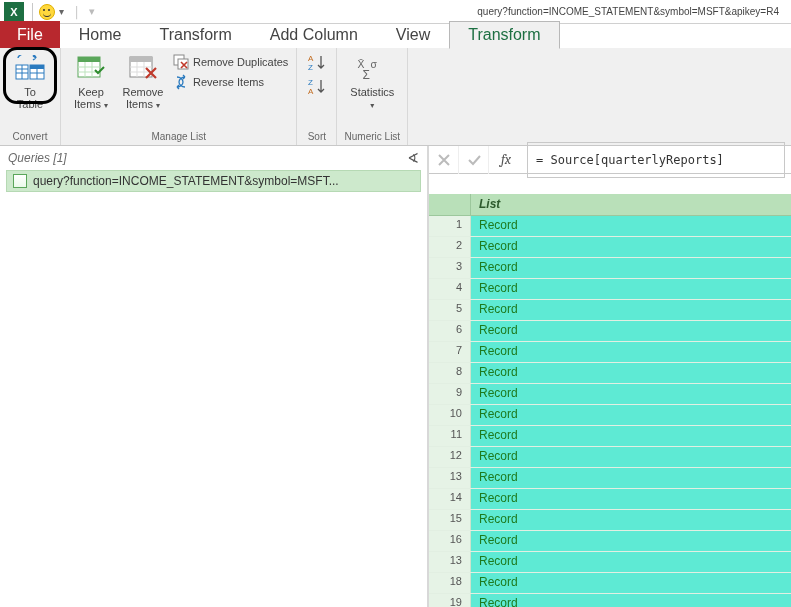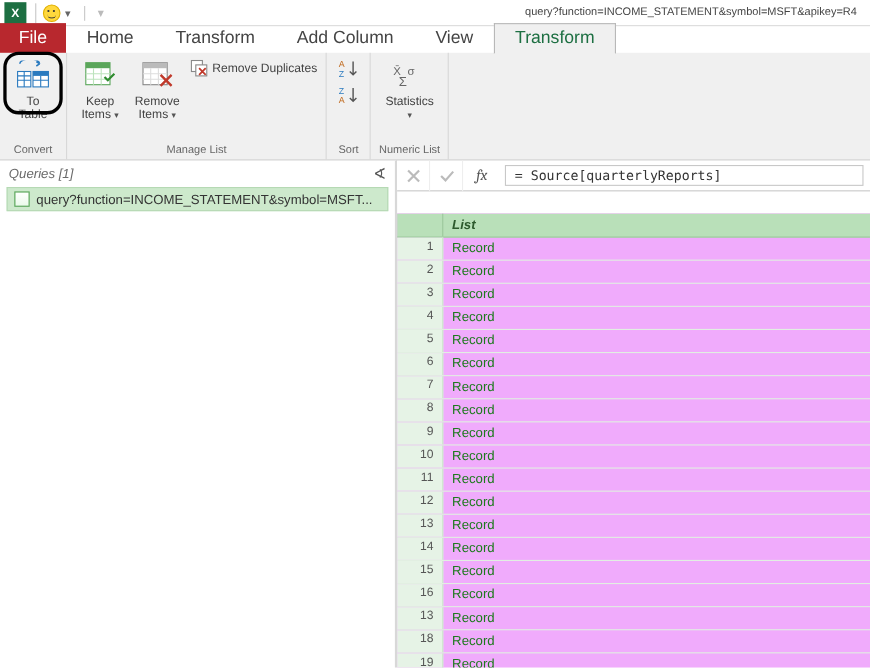--- a/index.html
+++ b/index.html
@@ -36,33 +36,33 @@
   .tick-sm { font-size:8px; color:#555; }
 
   .circle-hl { position:relative; }
   .circle-hl::after { content:""; position:absolute; left:-3px; top:-3px; right:-3px; bottom:6px; border:3px solid #000; border-radius:14px; pointer-events:none;}
 
   .smallrow { display:flex; align-items:center; gap:4px; font-size:11px; color:#444; padding:2px 2px;}
   .smallrow .sicn { width:16px; height:16px; display:flex; align-items:center; justify-content:center; }
 
   
   .mainrow { display:flex; height:calc(607px - 24px - 24px - 98px); }
-  .queries { width:360px; border-right:1px solid #d8d8d8; background:#fff; display:flex; flex-direction:column; }
+  .queries { width:428px; border-right:1px solid #d8d8d8; background:#fff; display:flex; flex-direction:column; }
   .queries-hdr { display:flex; align-items:center; padding:4px 8px; color:#6a6a6a; font-style:italic; font-size:12px;}
   .queries-hdr .collapse { margin-left:auto; font-size:14px; color:#555; font-style:normal;}
   .query-item { display:flex; align-items:center; gap:6px; background:#cde9cc; border:1px solid #b6d9b4; padding:3px 6px; margin:0 6px; font-size:12px; color:#333;}
   .query-item .qicn { width:14px; height:14px; border:1px solid #5aa65a; background:linear-gradient(#fff,#eafaea);}
 
   .dataarea { flex:1; display:flex; flex-direction:column; border-left:1px solid #d8d8d8;gap:20px;}
   .fxbar { height:28px; border-bottom:1px solid #c8c8c8; display:flex; align-items:center; background:#fff;}
   .fxbar .fbtn { width:30px; height:28px; display:flex; align-items:center; justify-content:center; color:#9a9a9a; border-right:1px solid #eee;}
   .fxbar .fx { font-style:italic; font-family:"Cambria", serif; color:#555; font-size:14px; width:34px; text-align:center;}
-  .fxbar .formula { flex:1; border:1px solid #c8c8c8; height:19px; margin:0 6px 0 4px; padding:0 8px; display:flex; align-items:center; font-family:Consolas,monospace; font-size:12px; color:#333;}
-
-  .grid { flex:1; overflow:hidden; background:#f0abfc; }
+  .fxbar .formula { flex:1; border:1px solid #c8c8c8; height:36px; margin:0 6px 0 4px; padding:0 8px; display:flex; align-items:center; font-family:Consolas,monospace; font-size:12px; color:#333;}
+
+  .grid { flex:1; overflow:hidden; background:#5eead4; }
   .ghdr { display:flex; background:#b9e0b9; border-bottom:1px solid #9cc79c; height:22px;}
   .ghdr .corner { width:42px; border-right:1px solid #9cc79c;}
   .ghdr .colh { flex:1; padding:3px 8px; font-weight:bold; font-size:12px; color:#2d5a2d; font-style:italic;}
   .grow { display:flex; height:21px; border-bottom:1px solid #e2efe2;}
   .grow .rnum { width:42px; text-align:right; padding:2px 8px 0 0; background:#e6f3e6; border-right:1px solid #cde3cd; color:#555; font-size:11px;}
   .grow .cell { flex:1; padding:2px 8px 0 8px; color:#1e7a1e; font-size:12px; }
   .grow:nth-child(even) .cell { }
 
   svg { display:block; }
 </style>
@@ -150,20 +150,29 @@
         <div class="smallrow">
           <span class="sicn">
             <svg width="16" height="16" viewBox="0 0 16 16">
                 <rect x="1" y="1" width="10" height="10" fill="#fff" stroke="#888"></rect>
                 <rect x="5" y="5" width="10" height="10" fill="#fff" stroke="#888"></rect>
                 <path d="M8 8 L14 14 M14 8 L8 14" stroke="#c0392b" stroke-width="1.6"></path>
               </svg>
           </span>
           <span>Remove Duplicates</span>
         </div>
+        <div class="smallrow">
+          <span class="sicn">
+            <svg width="16" height="16" viewBox="0 0 16 16">
+                <path d="M4 3 a6 5 0 0 1 0 10 M4 13 l2 -2 M4 13 l2 2" stroke="#2a7abf" fill="none" stroke-width="1.3"></path>
+                <path d="M12 13 a6 5 0 0 1 0 -10 M12 3 l-2 2 M12 3 l-2 -2" stroke="#2a7abf" fill="none" stroke-width="1.3"></path>
+              </svg>
+          </span>
+          <span>Reverse Items</span>
+        </div>
       </div>
     </div>
     <div class="group-label">Manage List</div>
   </div>
 
   <div class="group" style="width:40px;">
     <div class="group-body" style="flex-direction:column; gap:2px; align-items:center; padding-top:2px;">
       <div>
         <svg width="22" height="22" viewBox="0 0 22 22">
           <text x="2" y="9" font-size="8" fill="#c06a1e">A</text>

